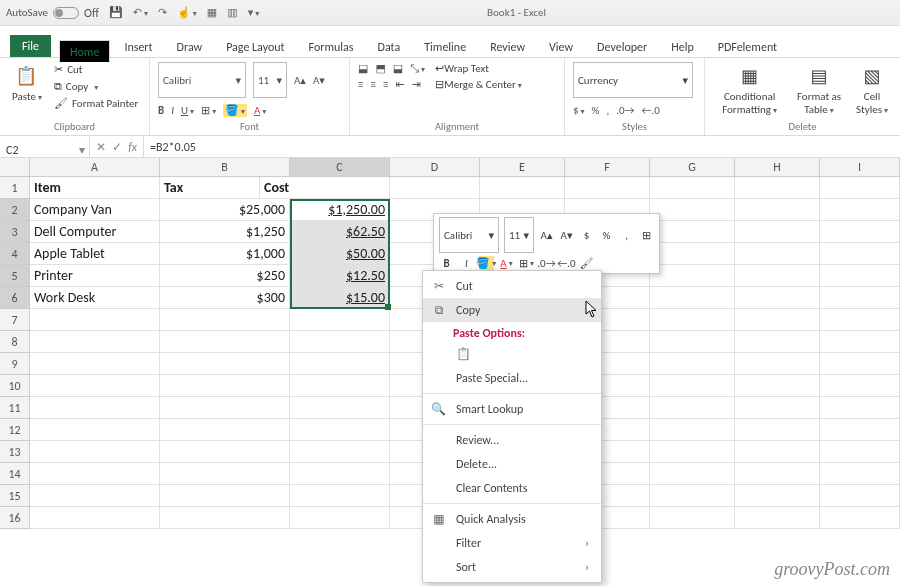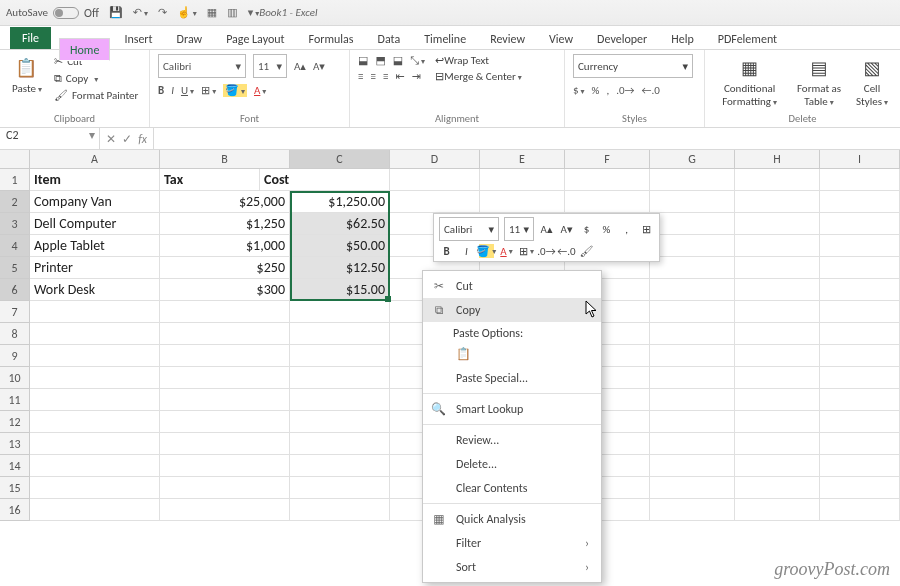--- a/index.html
+++ b/index.html
@@ -5,80 +5,80 @@
 * { box-sizing: border-box; margin: 0; padding: 0; font-family: "Segoe UI", Calibri, Arial, sans-serif; }
 body { width: 900px; height: 586px; background: #fff; overflow: hidden; position: relative; font-size: 12px; color: #444; }
 
 
 .titlebar { height: 26px; background: linear-gradient(#f3f3f3,#ededed); display: flex; align-items: center; padding: 0 6px; font-size: 11px; color: #555; border-bottom: 1px solid #d9d9d9; }
 .titlebar .autosave { display: flex; align-items: center; gap: 5px; }
 .titlebar .toggle { width: 26px; height: 12px; border: 1px solid #999; border-radius: 9px; position: relative; }
 .titlebar .toggle::after { content:""; position:absolute; left:1px; top:1px; width:8px; height:8px; background:#999; border-radius:50%; }
 .titlebar .qat { display:flex; gap:10px; margin-left:10px; }
 .titlebar .qat span { color:#666; }
-.titlebar .title { flex:1; text-align:left; color:#666;font-style:italic; }
-
-
-.tabs { height:24px; background:#fff; display:flex; align-items:flex-end; padding-left:10px; border-bottom:1px solid #d9d9d9; gap:4px;}
+.titlebar .title { flex:1; text-align:center; color:#666; }
+
+
+.tabs { height:32px; background:#fff; display:flex; align-items:flex-end; padding-left:10px; border-bottom:1px solid #d9d9d9; gap:4px;}
 .tabs .tab { padding:4px 10px 3px; font-size:12px; color:#444; cursor:pointer; }
-.tabs .tab.active { border:1px solid #d9d9d9; border-bottom:1px solid #fff; position:relative; top:12px; background:#f0abfc; color:#217346; }
+.tabs .tab.active { border:1px solid #d9d9d9; border-bottom:1px solid #fff; position:relative; top:6px; background:#000000; color:#217346; }
 .tabs .file { background:#217346; color:#fff; padding:4px 12px; margin-right:4px;}
 
 
 .ribbon { height:78px; background:#fff; border-bottom:1px solid #d9d9d9; display:flex; font-size:11px; }
 .group { border-right:1px solid #e3e3e3; padding:4px 8px 2px; display:flex; flex-direction:column; justify-content:space-between; }
 .group .label { text-align:center; color:#777; font-size:10.5px; padding-top:2px; }
 .group .body { display:flex; align-items:flex-start; gap:6px; }
 .bigbtn { display:flex; flex-direction:column; align-items:center; gap:2px; padding:2px 4px; cursor:pointer; }
 .bigbtn .ic { width:24px; height:24px; display:flex; align-items:center; justify-content:center; font-size:18px; }
 .smallrow { display:flex; flex-direction:column; gap:2px; }
 .smallrow .it { display:flex; align-items:center; gap:4px; cursor:pointer; color:#444; padding:1px 2px;}
-.inputlike { border:1px solid #bbb; background:#fff; height:24px; padding:0 4px; display:flex; align-items:center; gap:2px;}
+.inputlike { border:1px solid #bbb; background:#fff; height:36px; padding:0 4px; display:flex; align-items:center; gap:2px;}
 .tools-row { display:flex; gap:7px; align-items:center; color:#555;}
 .tools-col { display:flex; flex-direction:column; gap:3px;}
 .dd::after{content:"▾"; font-size:8px; margin-left:2px; color:#666;}
 
 
 .fbar { height:22px; border-bottom:1px solid #d9d9d9; display:flex; align-items:center; font-size:12px; background:#fff;}
-.namebox { width:100px; border-right:1px solid #d9d9d9; padding-left:6px; height:100%; display:flex; align-items:flex-start;}
+.namebox { width:90px; border-right:1px solid #d9d9d9; padding-left:6px; height:100%; display:flex; align-items:flex-end;}
 .fx-tools { display:flex; gap:6px; padding:0 6px; color:#888; align-items:center; height:100%; border-right:1px solid #d9d9d9;}
 .fx-formula { padding-left:6px; flex:1;}
 
 
 .grid { position:relative; }
 .topleft{ position:absolute; left:0; top:0; width:30px; height:19px; background:#f3f3f3; border-right:1px solid #ccc; border-bottom:1px solid #ccc;}
 .colheads{display:flex; margin-left:30px; height:19px;}
 .colheads .ch{ background:#f3f3f3; border-right:1px solid #ccc; border-bottom:1px solid #ccc; text-align:center; font-size:12px; color:#555; line-height:19px;}
 .rows{}
 .row{display:flex; height:22px;}
 .rowhead{width:30px; background:#f3f3f3; border-right:1px solid #ccc; border-bottom:1px solid #ccc; text-align:center; line-height:22px; font-size:12px; color:#555;}
 .cell{ border-right:1px solid #e0e0e0; border-bottom:1px solid #e0e0e0; padding:0 4px; line-height:22px; font-size:14px; color:#222; overflow:hidden; white-space:nowrap;}
 .colA{width:130px;} .colB{width:130px;} .colC{width:100px;} .colD{width:90px;} .colE{width:85px;} .colF{width:85px;} .colG{width:85px;} .colH{width:85px;} .colI{width:80px;}
 .cell.right{text-align:right;}
 .cell.bold{font-weight:600;}
-.sel { background:#e2e2e2; }
+.sel { background:#e2e2e2;text-decoration:underline; }
 .activecell{background:#fff !important;}
 
 
 .selection-rect{ position:absolute; border:2px solid #1f7246; pointer-events:none;}
 .fillhandle{position:absolute; width:6px; height:6px; background:#1f7246; right:-3px; bottom:-3px;}
 
 
 .minitool{ position:absolute; background:#fff; border:1px solid #c9c9c9; box-shadow:2px 2px 6px rgba(0,0,0,.2); padding:3px 5px; font-size:11px; display:flex; flex-direction:column; gap:3px;}
 .minitool .r{display:flex; gap:5px; align-items:center;}
 .minitool .sq{width:15px;height:14px;display:flex;align-items:center;justify-content:center;}
 
 
 .ctx { position:absolute; width:180px; background:#fff; border:1px solid #c9c9c9; box-shadow:3px 3px 8px rgba(0,0,0,.25); padding:3px 0; font-size:12px;}
 .ctx .mi { display:flex; align-items:center; gap:9px; padding:5px 12px 5px 8px; cursor:pointer; }
 .ctx .mi .mic{width:16px; text-align:center; color:#666;}
 .ctx .mi:hover, .ctx .mi.hl{ background:#e6e6e6;}
 .ctx .arrow::after{content:"›"; margin-left:auto; color:#666;}
 .ctx .sep{height:1px; background:#e0e0e0; margin:3px 0;}
-.ctx .header{font-weight:400; padding:4px 8px 2px 30px; color:#404040;}
+.ctx .header{font-weight:700; padding:4px 8px 2px 30px; color:#be185d;}
 .cursor{position:absolute; font-size:14px; color:#000; pointer-events:none;}
 
 .watermark{position:absolute; right:10px; bottom:6px; font-family:Georgia,serif; font-style:italic; color:#888; font-size:18px;}
 
 svg{display:block;}
 </style>
 </head>
 <body>
 
 <div class="titlebar">
@@ -232,20 +232,21 @@
 <div class="fbar">
   <div class="namebox">
       <span>C2</span>
       <span style="margin-left:auto;color:#888;padding-right:4px">▾</span>
     </div>
   <div class="fx-tools">
     <span>✕</span>
     <span>✓</span>
     <span><i>fx</i></span>
   </div>
+  <div class="fx-formula"><span>=B2*0.05</span></div>
 </div>
 
 <div class="grid">
   <div class="topleft"></div>
   <div class="colheads">
     <div class="ch colA">A</div>
     <div class="ch colB">B</div>
     <div class="ch colC" style="background:#d2d2d2">C</div>
     <div class="ch colD">D</div>
     <div class="ch colE">E</div>

